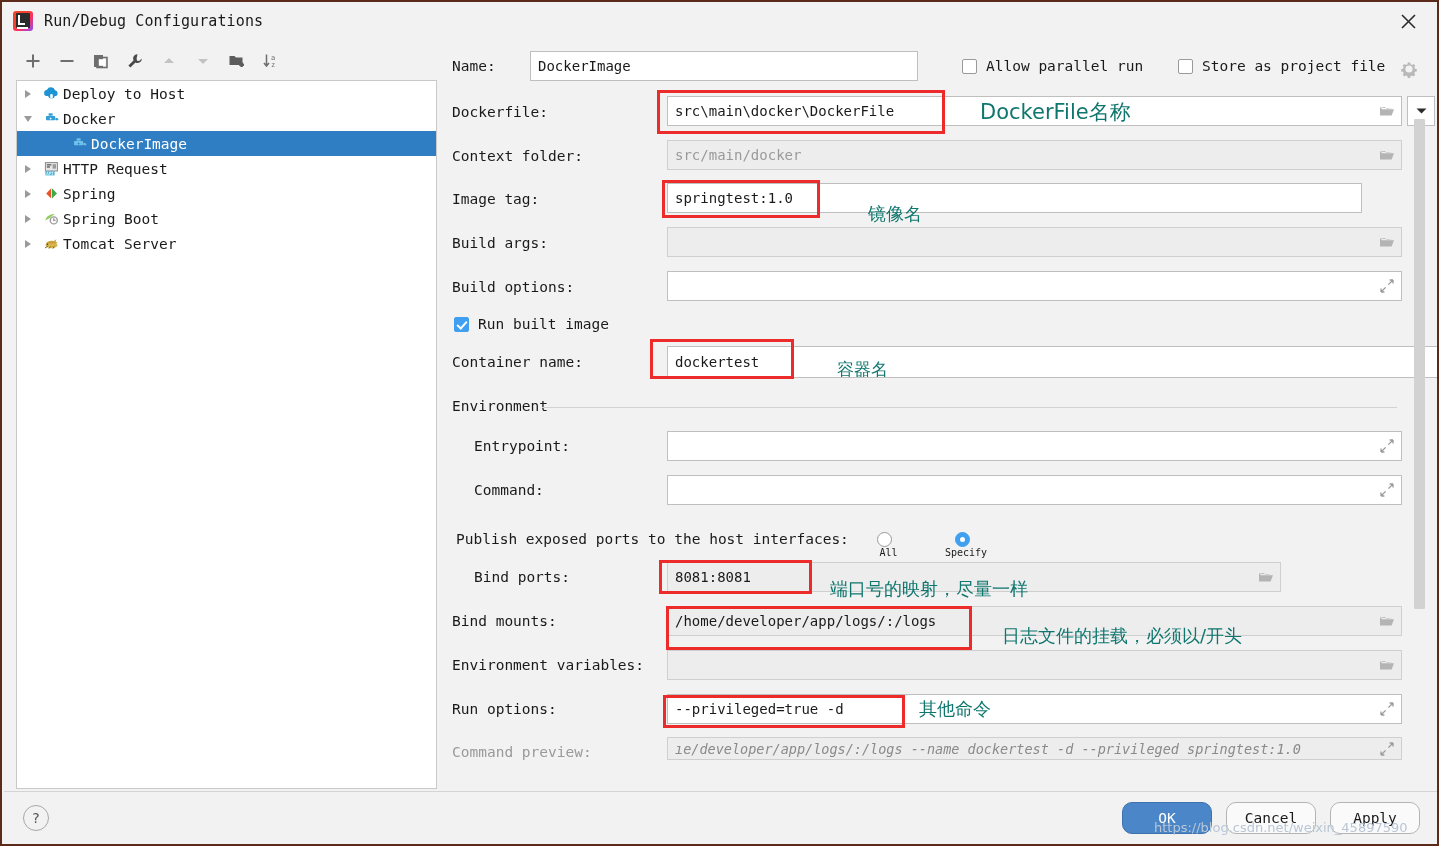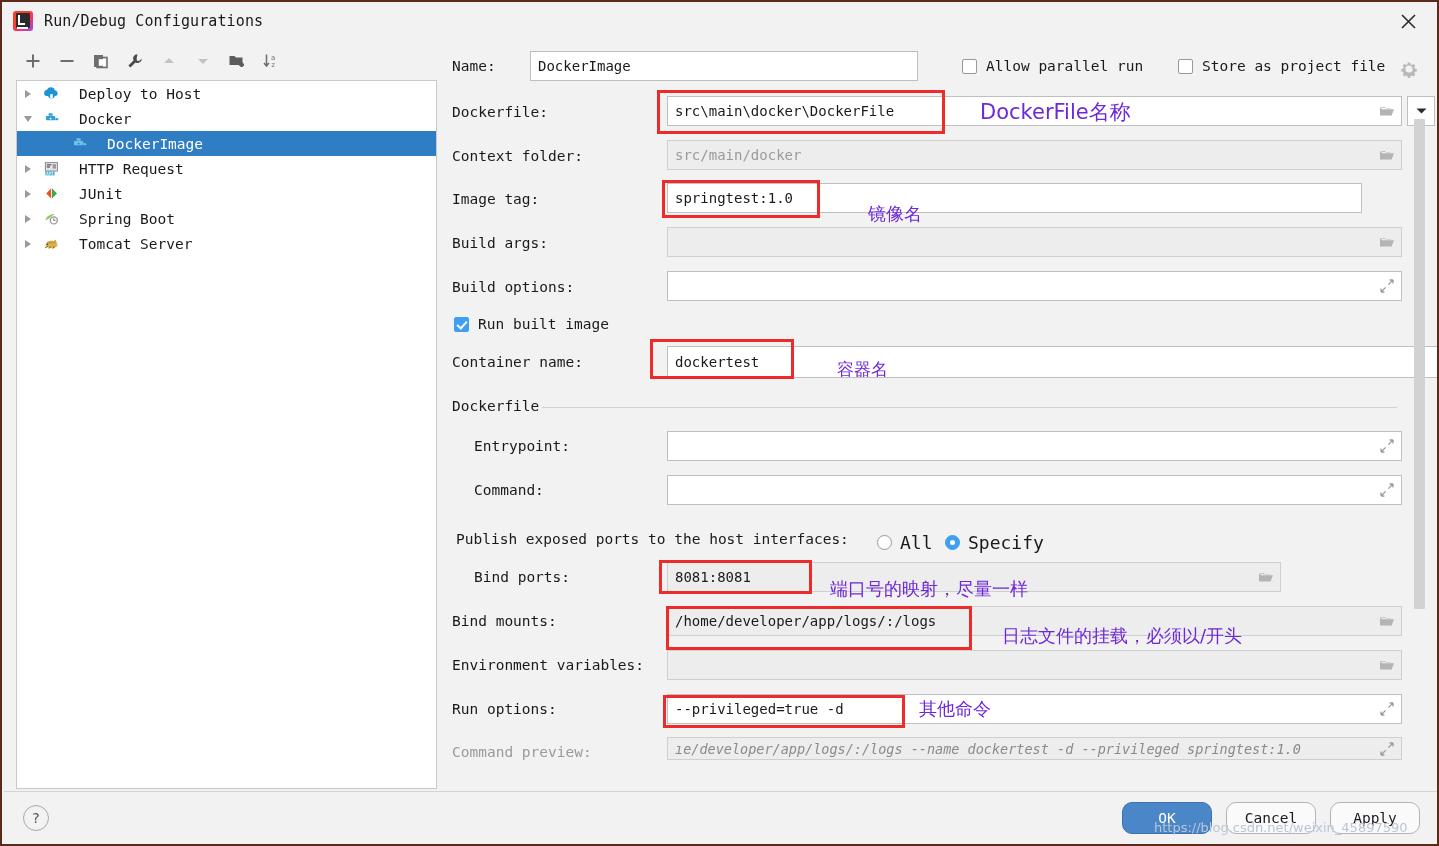--- a/index.html
+++ b/index.html
@@ -92,21 +92,21 @@
     border-top: 4.5px solid transparent;
     border-bottom: 4.5px solid transparent;
   }
   .arrow .tri-d {
     width: 0; height: 0;
     border-top: 6px solid #9a9a9a;
     border-left: 4.5px solid transparent;
     border-right: 4.5px solid transparent;
   }
   .t-ico { width: 24px; height: 25px; flex:0 0 auto; display:flex; align-items:center; justify-content:center; }
-  .t-label { margin-left: 16px; }
+  .t-label { margin-left: 0; }
   .indent { margin-left: 28px; }
 
   
   .form { position: absolute; left: 440px; top: 40px; width: 985px; height: 740px; }
   .lbl {
     position: absolute;
     font-size: 14.5px; color: #1a1a1a;
     white-space: nowrap;
   }
   .lbl.dim { color: #9a9a9a; }
@@ -143,41 +143,41 @@
     position: relative;
   }
   .box.on { background: #3f9ff0; border-color: #3f9ff0; }
   .box.on::after {
     content: ""; position: absolute; left: 4px; top: 1px;
     width: 4px; height: 8px; border-right: 2px solid #fff; border-bottom: 2px solid #fff;
     transform: rotate(42deg);
   }
   .radio {
     position: absolute; display: flex; align-items: center; cursor: pointer;
-    font-size: 18px; color: #1a1a1a; white-space: nowrap;
+    font-size: 10px; color: #1a1a1a; white-space: nowrap; flex-direction: column;
   }
   .rdot {
     width: 15px; height: 15px; border: 1.5px solid #9a9a9a; background: #fff;
     border-radius: 50%; margin-right: 8px; flex: 0 0 auto; position: relative;
   }
   .rdot.on { background: #3f9ff0; border-color: #3f9ff0; }
   .rdot.on::after {
     content: ""; position: absolute; left: 4px; top: 4px;
     width: 5px; height: 5px; background: #fff; border-radius: 50%;
   }
   .sep-line {
     position: absolute; height: 1px; background: #d2d2d2;
   }
 
   
   .redbox {
     position: absolute; border: 3px solid #ee2b2b; pointer-events: none;
   }
   .anno {
-    position: absolute; color: #6d28d9; white-space: nowrap;
+    position: absolute; color: #0f766e; white-space: nowrap;
     font-family: "DejaVu Sans", "Liberation Sans", sans-serif;
   }
 
   
   .vscroll {
     position: absolute; left: 1411px; top: 95px; width: 14px; height: 690px;
     background: transparent;
   }
   .vscroll .thumb {
     position: absolute; left: 1px; top: 22px; width: 11px; height: 490px;
@@ -342,21 +342,21 @@
     <div class="tree-row">
       <span class="arrow">
           <span class="tri-r"></span>
         </span>
       <span class="t-ico">
         <svg width="17" height="17" viewBox="0 0 17 17">
           <path d="M8.2 3.2 v10.4 L3.2 8.4 z" fill="#e8552a"></path>
           <path d="M9.0 3.2 v10.4 L14.0 8.4 z" fill="#3faa48"></path>
         </svg>
       </span>
-      <span class="t-label">JUnit</span>
+      <span class="t-label">Spring</span>
     </div>
 
     <div class="tree-row">
       <span class="arrow">
           <span class="tri-r"></span>
         </span>
       <span class="t-ico">
         <svg width="17" height="17" viewBox="0 0 17 17">
           <path d="M2.4 10.5 c0.6 -4.2 4.8 -6.4 9.2 -6.4 c-2.2 1.6 -3.6 3.2 -5.6 4.4 c-1.2 0.8 -2.6 1.4 -3.6 2.0 z" fill="#8fce5c"></path>
           <circle cx="10.8" cy="10.4" r="3.5" fill="none" stroke="#9a9a9a" stroke-width="1.4"></circle>
@@ -452,21 +452,21 @@
     </div>
 
     <div class="chk" style="left:12px; top:274px;">
       <span class="box on"></span>
       <span>Run built image</span>
     </div>
 
     <div class="lbl" style="left:10px; top:312px;">Container name:</div>
     <div class="fld" style="left:225px; top:304px; width:813px; height:32px;">dockertest</div>
 
-    <div class="lbl" style="left:10px; top:356px;">Dockerfile</div>
+    <div class="lbl" style="left:10px; top:356px;">Environment</div>
     <div class="sep-line" style="left:100px; top:365px; width:855px;"></div>
 
     <div class="lbl" style="left:32px; top:396px;">Entrypoint:</div>
     <div class="fld" style="left:225px; top:389px; width:735px; height:30px;">
       <span></span>
       <span class="fld-btn">
         <svg width="14" height="14" viewBox="0 0 14 14">
             <path d="M13 1 L8.4 5.6 M13 1 V4.4 M13 1 H9.6 M1 13 L5.6 8.4 M1 13 V9.6 M1 13 H4.4" stroke="#9a9a9a" stroke-width="1.3" fill="none"></path>
           </svg>
       </span>

